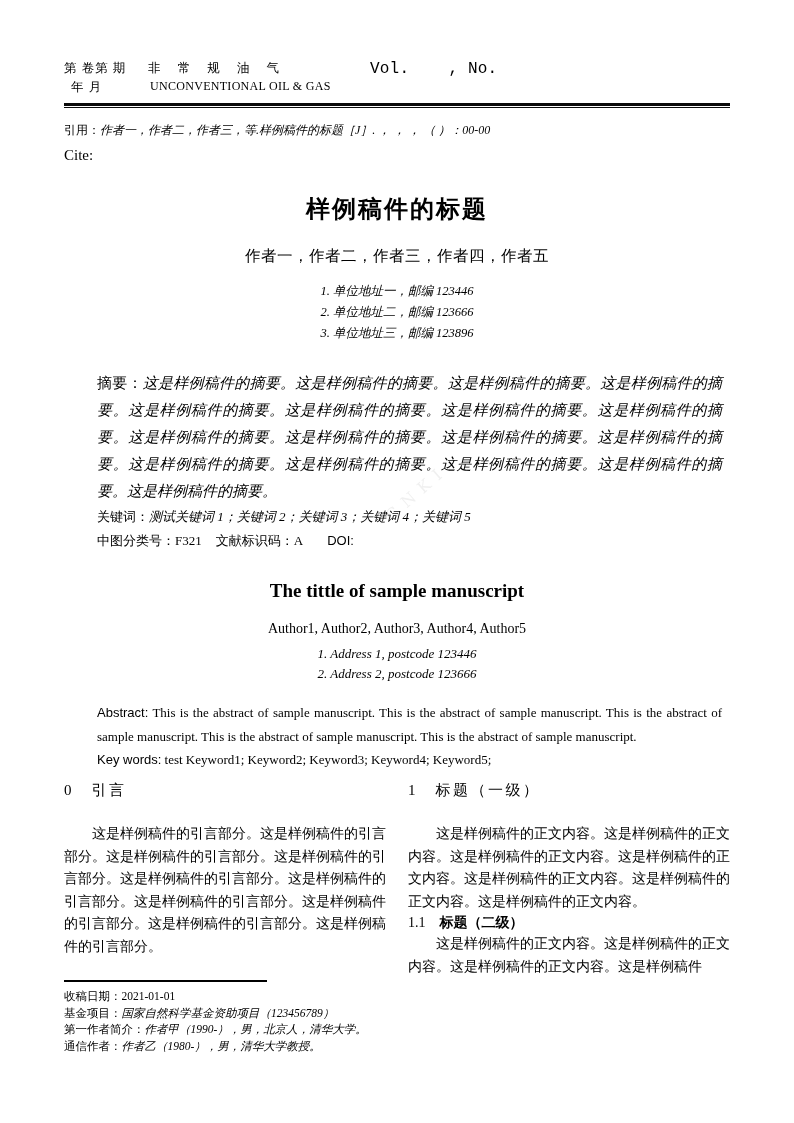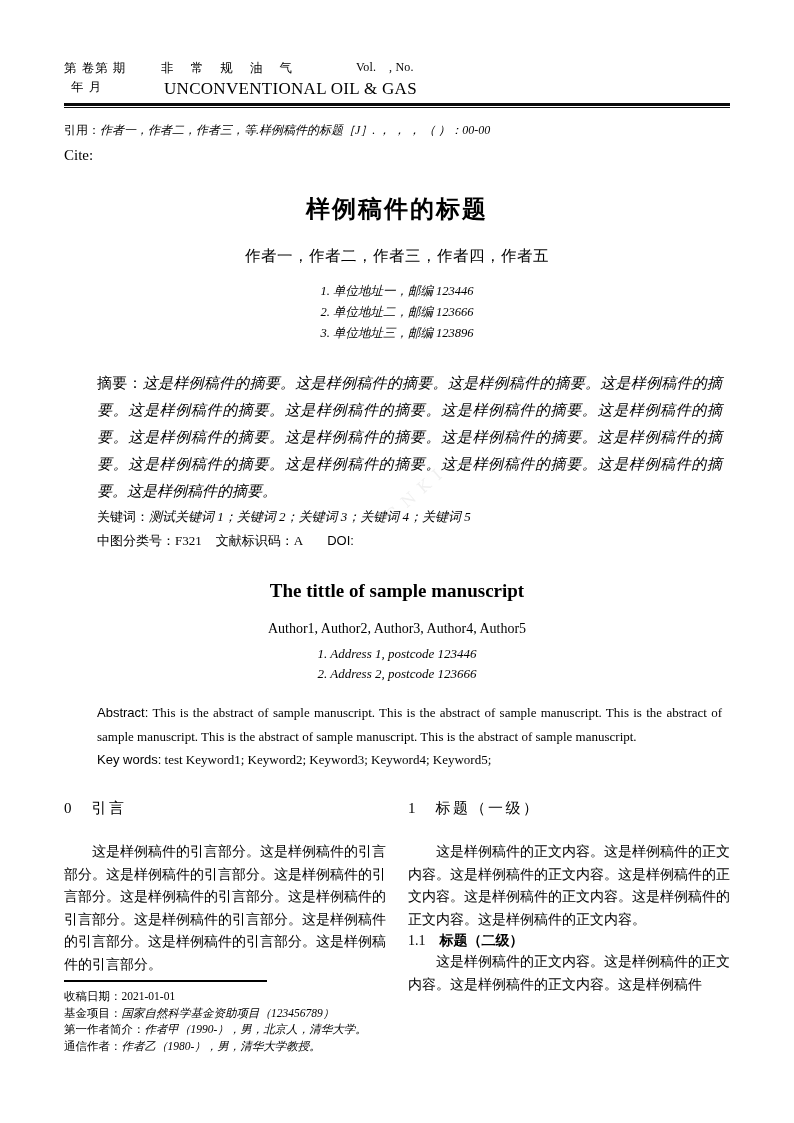--- a/index.html
+++ b/index.html
@@ -8,24 +8,24 @@
   
   .watermark{position:absolute;left:55px;top:362px;width:724px;line-height:262px;
 formation    font-size:205px;font-family:"DejaVu Serif",serif;font-weight:400;color:#f0f0f0;
     text-align:center;letter-spacing:8px;transform:rotate(-41deg);z-index:0;pointer-events:none;user-select:none;}
   .content{position:relative;z-index:1;}
   
   .header{margin:60px 64px 0;font-size:12.5px;}
   .h-row{position:relative;height:19px;}
   .h-row span{position:absolute;white-space:pre;}
   .hz-vi{left:0;letter-spacing:1px;}
-  .hz-cn{left:97px;letter-spacing:7px;}
-  .hz-vol{left:292px;font-size:12px;letter-spacing:0.2px;}
+  .hz-cn{left:84px;letter-spacing:7px;}
+  .hz-vol{left:306px;font-size:16px;letter-spacing:0.2px;font-family:Liberation Mono, monospace;}
   .hz-ym{left:7px;letter-spacing:1px;}
-  .hz-en{left:100px;font-size:17px;letter-spacing:0.3px;}
+  .hz-en{left:86px;font-size:12px;letter-spacing:0.3px;}
   .rule-thick{height:3px;background:#0a0a0a;margin-top:5px;}
   .rule-thin{height:1px;background:#0a0a0a;margin-top:1px;}
   
   .citation{margin:14px 64px 0;font-size:12px;line-height:17px;}
   .blk-label{font-family:"Liberation Sans","DejaVu Sans",sans-serif;font-weight:normal;font-style:normal;}
   .cite-en{margin:8px 64px 8px;font-size:15px;}
   .kaiti{font-style:italic;}
   
   .cn-title{margin:29px 64px 0;text-align:center;font-family:"Liberation Sans","DejaVu Sans",sans-serif;
             font-weight:bold;font-size:24px;letter-spacing:2px;}
@@ -33,21 +33,21 @@
   .cn-affils{margin:14px 64px 0;text-align:center;font-size:12.5px;line-height:21px;}
   .cn-abstract{margin:25px 72px 0 97px;font-size:15px;line-height:27px;text-align:justify;}
   .meta-line{margin:0 72px 0 97px;font-size:13px;line-height:23.5px;}
   .gap-m{margin-left:14px;} .gap-l{margin-left:24px;}
   
   .en-title{margin:28px 64px 0;text-align:center;font-weight:bold;font-size:19px;}
   .en-authors{margin:19px 64px 0;text-align:center;font-size:14px;}
   .en-affils{margin:7px 64px 0;text-align:center;font-style:italic;font-size:13px;line-height:20px;}
   .en-abstract{margin:17px 72px 0 97px;font-size:13px;line-height:23.5px;text-align:justify;}
   
-  .columns{position:absolute;top:799px;left:64px;width:666px;display:flex;
+  .columns{position:absolute;top:781px;left:64px;width:666px;display:flex;
            justify-content:space-between;z-index:1;}
   .col{width:322px;}
   .sec-h1{font-size:15px;letter-spacing:2.5px;margin:0 0 23px;}
   .col p{margin:0;font-size:14px;line-height:22.5px;text-align:justify;text-indent:2em;}
   .sec-h2{font-family:"Liberation Sans","DejaVu Sans",sans-serif;font-weight:bold;
           font-size:14px;margin:1px 0 1px;}
   .sec-h2 .num{font-family:"Liberation Serif","DejaVu Serif",serif;font-weight:normal;}
   
   .footnote{position:absolute;top:980px;left:64px;width:666px;z-index:1;}
   .fn-rule{width:203px;height:2px;background:#000;margin-bottom:6px;}

